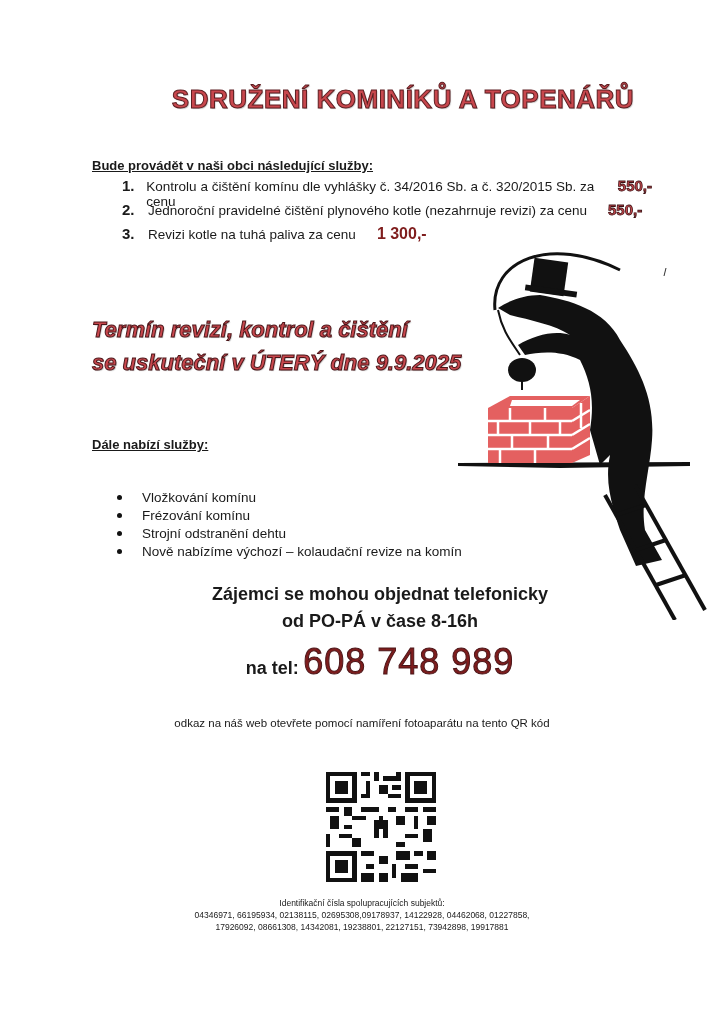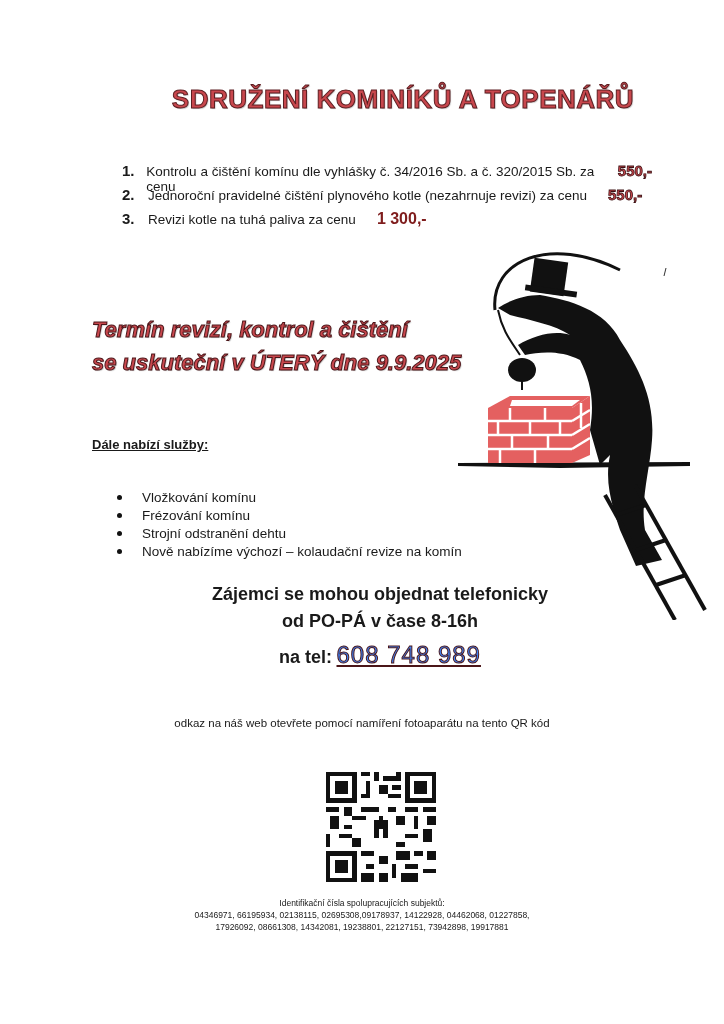--- a/index.html
+++ b/index.html
@@ -24,30 +24,31 @@
   .price.plain { color:#7f1d1d; -webkit-text-stroke:0; font-size:16px; }
   .term {
     left:92px; font-size:22px; font-weight:bold; font-style:italic; color:#c8474d;
     -webkit-text-stroke:1px #4a1518; text-shadow:1px 1px 1px rgba(0,0,0,0.25);
   }
   .extra-item { font-size:13.5px; display:flex; align-items:center; }
   .extra-item .dot { width:5px; height:5px; border-radius:50%; background:#111; margin-right:20px; margin-left:0; }
   .contact { left:0; width:724px; text-align:center; font-size:18px; font-weight:bold; }
   .phone-wrap { left:0; width:724px; top:641px; text-align:center; }
   .phone-label { font-size:18px; font-weight:bold; }
-  .phone { font-size:24px; color:#3b82f6; -webkit-text-stroke:1px #4a1518; letter-spacing:1px;text-decoration:underline; }
+  .phone { font-size:36px; color:#7f1d1d; -webkit-text-stroke:1px #4a1518; letter-spacing:1px; }
   .qr-note { left:0; width:724px; top:717px; text-align:center; font-size:11.5px; }
   .ids { left:0; width:724px; top:897px; text-align:center; font-size:8.5px; line-height:12px; }
 </style>
 </head>
 <body>
 
 <div class="abs title">SDRUŽENÍ KOMINÍKŮ A TOPENÁŘŮ</div>
 
 <div class="abs" style="left:92px; top:158px; width:560px;">
+  <div class="hdr">Bude provádět v naši obci následující služby:</div>
   <div style="margin-left:30px; margin-top:4px;">
     <div class="svc" style="height:24px;">
       <span class="num">1.</span>
       <span>Kontrolu a čištění komínu dle vyhlášky č. 34/2016 Sb. a č. 320/2015 Sb. za cenu</span>
       <span class="price">550,-</span>
     </div>
     <div class="svc" style="height:24px;">
       <span class="num">2.</span>
       <span>Jednoroční pravidelné čištění plynového kotle (nezahrnuje revizi) za cenu</span>
       <span class="price">550,-</span>

